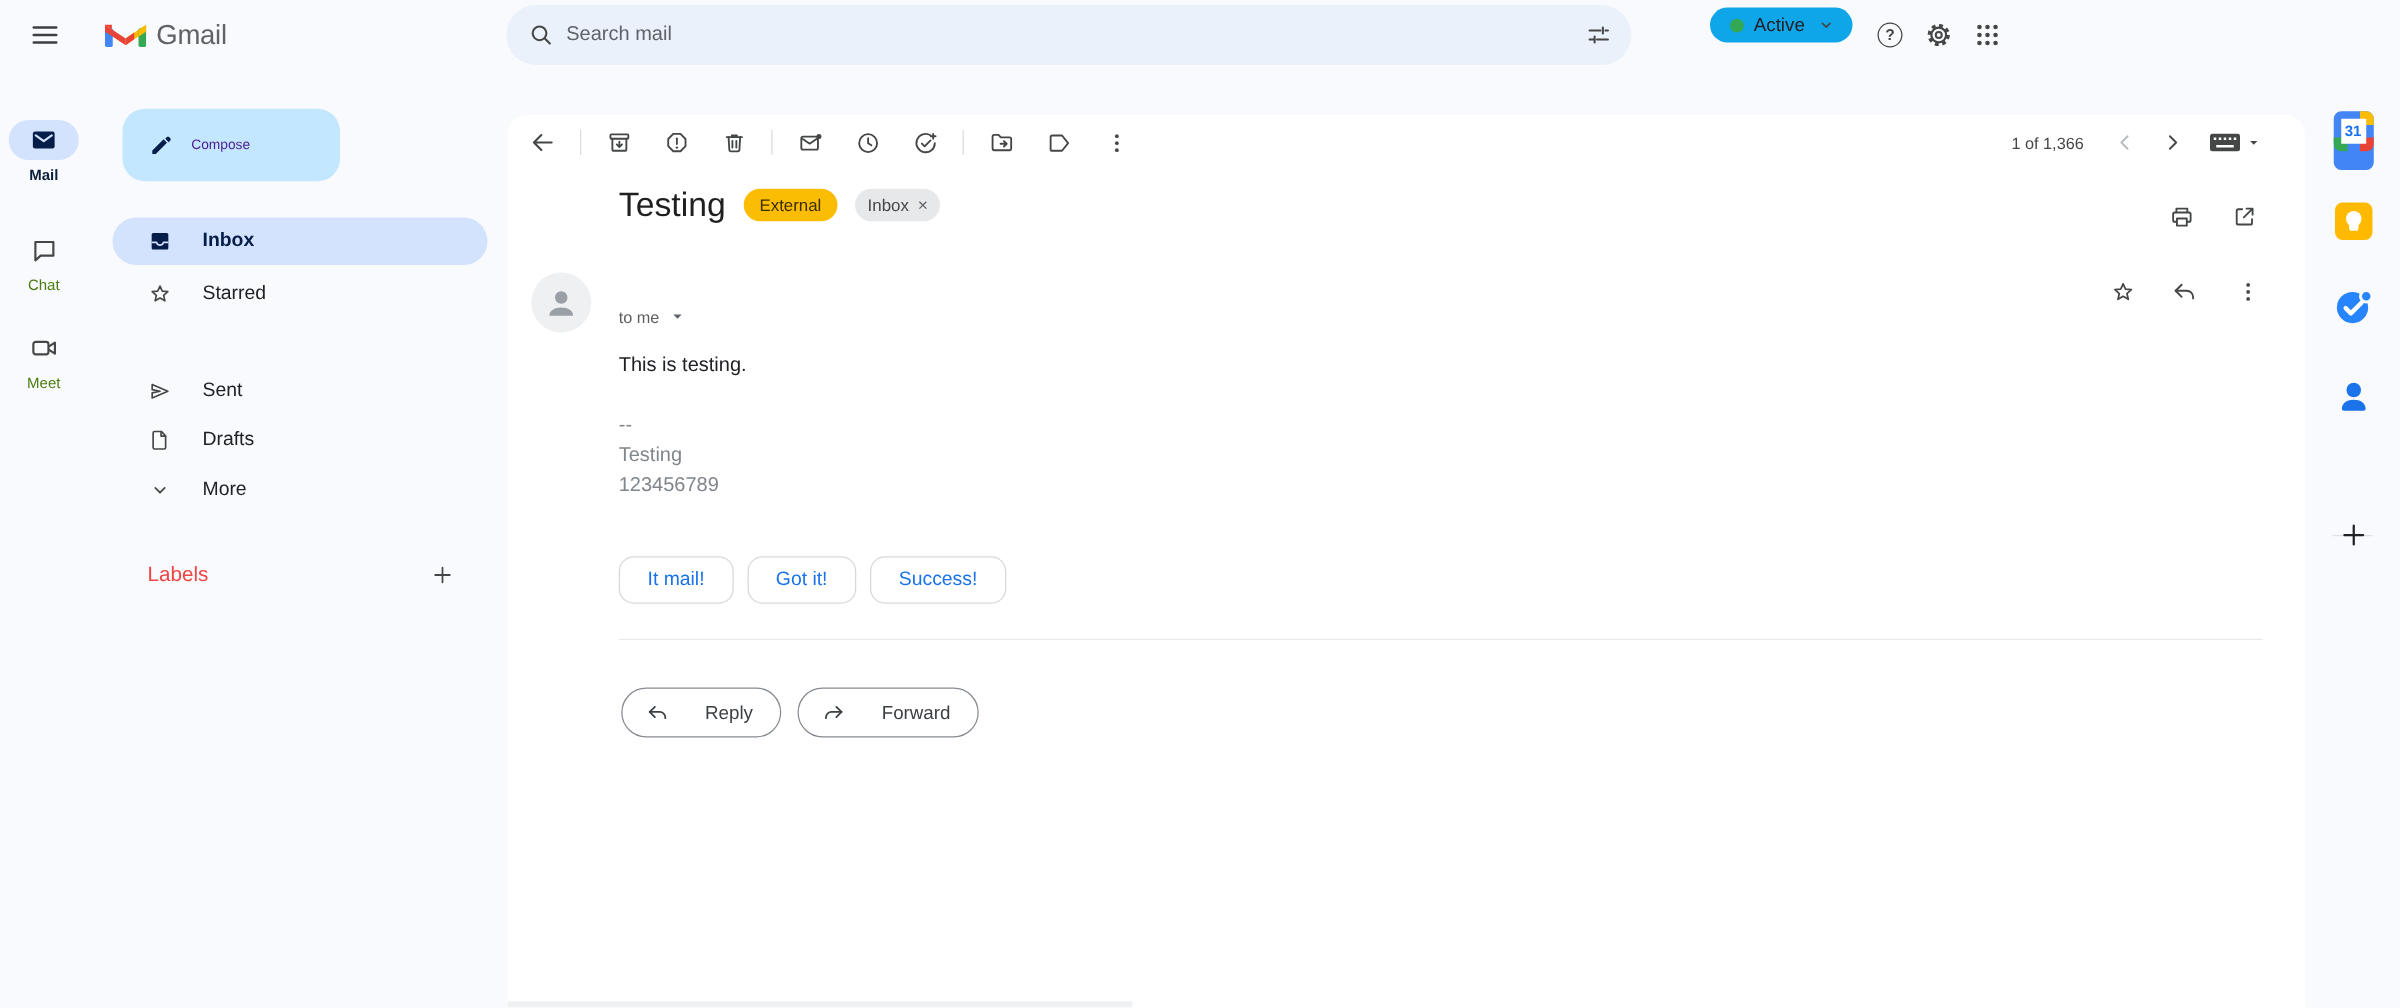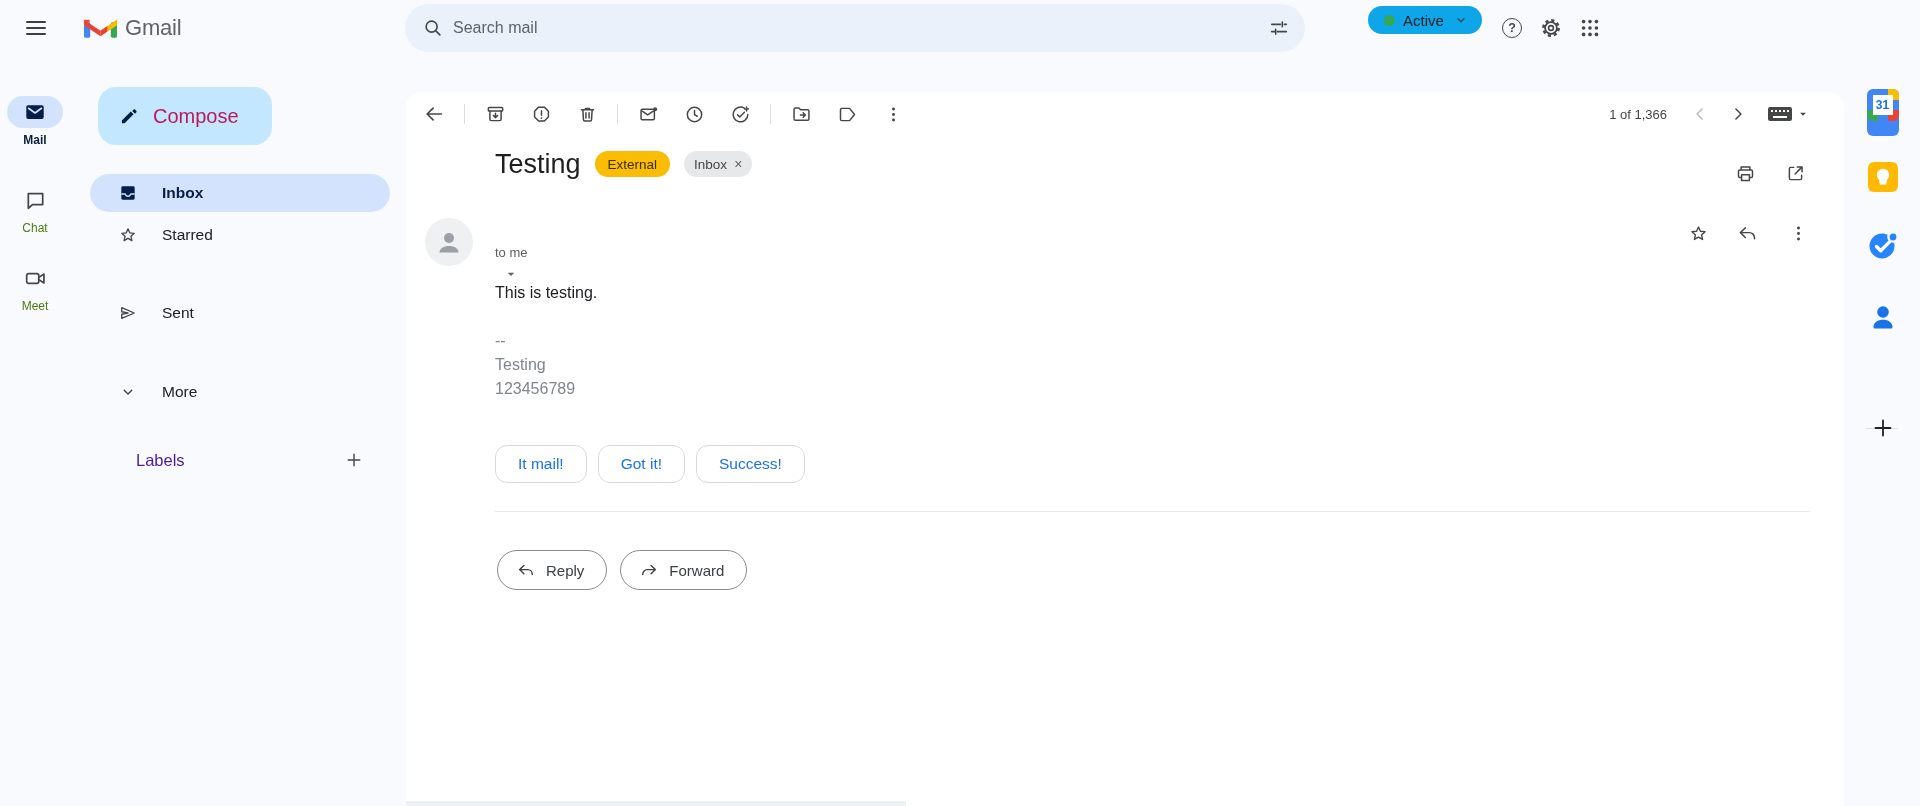--- a/index.html
+++ b/index.html
@@ -32,27 +32,27 @@
   
   #rail { position:absolute; left:0; top:56px; width:70px; bottom:0; }
   .rail-item { position:absolute; left:0; width:70px; text-align:center; cursor:pointer; }
   .rail-pill { width:56px; height:32px; border-radius:16px; margin:0 auto; display:flex; align-items:center; justify-content:center; }
   .rail-label { font-size:12px; margin-top:5px; color:#4d7c0f; }
   .rail-label.active { color:#0b1f3a; font-weight:bold; }
 
   
   #sidebar { position:absolute; left:70px; top:56px; width:336px; bottom:0; }
   #compose-btn { position:absolute; left:28px; top:31px; width:174px; height:58px; background:#c2e7ff; border:none; border-radius:18px; display:flex; align-items:center; padding-left:20px; gap:13px; cursor:pointer; }
-  #compose-label { font-size:20px; font-weight:500; color:#be185d; }
+  #compose-label { font-size:11px; font-weight:500; color:#4c1d95; }
   .nav-row { position:absolute; left:20px; width:300px; height:38px; border-radius:19px; display:flex; align-items:center; padding-left:28px; gap:24px; cursor:pointer; }
   .nav-row.selected { background:#d3e3fd; }
   .nav-label { font-size:15.5px; color:#202124; }
   .nav-label.selected { font-weight:bold; color:#041e49; }
   #labels-head { position:absolute; left:48px; top:388px; width:280px; height:32px; display:flex; align-items:center; }
-  #labels-title { font-size:16.5px; font-weight:500; color:#4c1d95;margin-left:18px; }
+  #labels-title { font-size:16.5px; font-weight:500; color:#ef4444; }
   #labels-add { position:absolute; right:28px; width:32px; height:32px; }
 
   
   #card { position:absolute; left:406px; top:92px; width:1438px; height:714px; background:#ffffff; border-radius:16px 16px 0 0; }
 
   #toolbar { position:absolute; left:0; top:0; width:100%; height:42px; display:flex; align-items:center; padding:2px 34px 0 10px; }
   .tb-btn { width:36px; height:36px; }
   .tb-gap { width:10px; }
   .tb-div { width:1px; height:20px; background:#dadce0; margin:0 12px; }
   #tb-right { margin-left:auto; display:flex; align-items:center; }
@@ -61,36 +61,36 @@
   #input-sel { display:flex; align-items:center; gap:3px; margin-left:10px; cursor:pointer; }
 
   #subject-row { position:absolute; left:89px; top:52px; height:40px; display:flex; align-items:center; gap:14px; }
   #subject { font-size:27px; color:#1f1f1f; }
   #ext-badge { height:26px; border-radius:13px; background:#fbbc04; color:#3b2e00; font-size:13.5px; font-weight:500; display:flex; align-items:center; padding:0 13px; }
   #inbox-chip { height:26px; border-radius:13px; background:#e6e8ea; color:#444746; font-size:13.5px; display:flex; align-items:center; padding:0 10px; gap:7px; cursor:default; }
   #print-btn { left:1319px; top:61px; width:40px; height:40px; }
   #openin-btn { left:1369px; top:61px; width:40px; height:40px; }
 
   #avatar { left:19px; top:126px; width:48px; height:48px; border-radius:50%; background:#eef0f2; display:flex; align-items:center; justify-content:center; }
-  #to-me { left:89px; top:153px; display:flex; align-items:center; gap:6px; cursor:pointer;flex-direction:column; }
+  #to-me { left:89px; top:153px; display:flex; align-items:center; gap:6px; cursor:pointer; }
   #to-me-label { font-size:13px; color:#5e5e5e; }
   #star-btn { left:1272px; top:121px; width:40px; height:40px; }
   #reply-icon-btn { left:1321px; top:121px; width:40px; height:40px; }
   #msg-more-btn { left:1372px; top:121px; width:40px; height:40px; }
 
   #body-text { left:89px; top:192px; font-size:16px; color:#202124; }
   #signature { left:89px; top:237px; font-size:16px; color:#80868b; line-height:24px; }
 
   #smart-row { left:89px; top:353px; display:flex; gap:11px; }
   .smart-btn { height:38px; border:1px solid #d6d9dc; border-radius:12px; background:#fff; color:#1a73e8; font-size:15.5px; font-weight:500; font-family:"Liberation Sans",sans-serif; padding:0 22px; cursor:pointer; }
 
   #body-divider { left:89px; top:419px; width:1315px; height:1px; background:#e8eaed; }
 
   #respond-row { left:91px; top:458px; display:flex; gap:13px; }
-  .respond-btn { height:40px; border:1px solid #868b90; border-radius:20px; background:#fff; color:#3c4043; font-size:15px; font-weight:500; font-family:"Liberation Sans",sans-serif; display:flex; align-items:center; gap:10px; padding:0 22px 0 18px; cursor:pointer; }
+  .respond-btn { height:40px; border:1px solid #868b90; border-radius:20px; background:#fff; color:#3c4043; font-size:15px; font-weight:500; font-family:"Liberation Sans",sans-serif; display:flex; align-items:center; gap:28px; padding:0 22px 0 18px; cursor:pointer; }
 
   #bottom-strip { left:0px; bottom:0px; width:500px; height:5px; background:#eef1f4; }
 
   
   #sidepanel { position:absolute; right:0; top:56px; width:75px; bottom:0; }
   .sp-btn { position:absolute; left:50%; transform:translateX(-50%); width:44px; height:44px; }
   #sp-divider { position:absolute; left:21px; top:372px; width:32px; height:1px; background:#dde1e6; }
 </style>
 </head>
 <body>
@@ -220,20 +220,29 @@
     <svg width="20" height="20" viewBox="0 0 24 24">
         <path d="M12 4.6l2.2 4.9 5.3.5-4 3.6 1.2 5.2L12 16.1l-4.7 2.7 1.2-5.2-4-3.6 5.3-.5z" fill="none" stroke="#444746" stroke-width="1.6" stroke-linejoin="round"></path>
       </svg>
     <span class="nav-label">Starred</span>
   </div>
   <div class="nav-row" style="top:238px;">
     <svg width="20" height="20" viewBox="0 0 24 24">
         <path d="M4.5 18.4L19.5 12 4.5 5.6v4.9l7.5 1.5-7.5 1.5z" fill="none" stroke="#444746" stroke-width="1.6" stroke-linejoin="round"></path>
       </svg>
     <span class="nav-label">Sent</span>
+  </div>
+  <div class="nav-row" style="top:277px;">
+    <svg width="20" height="20" viewBox="0 0 24 24">
+        <g fill="none" stroke="#444746" stroke-width="1.6" stroke-linejoin="round">
+          <path d="M6.8 3.8h6.4l4.2 4.2v11.2c0 .8-.6 1.4-1.4 1.4H6.8c-.8 0-1.4-.6-1.4-1.4V5.2c0-.8.6-1.4 1.4-1.4z"></path>
+          <path d="M13 3.8V8.2h4.4"></path>
+        </g>
+      </svg>
+    <span class="nav-label">Drafts</span>
   </div>
   <div class="nav-row" style="top:317px;">
     <svg width="20" height="20" viewBox="0 0 24 24">
         <path d="M7.5 10l4.5 4.5L16.5 10" fill="none" stroke="#444746" stroke-width="1.7" stroke-linecap="round" stroke-linejoin="round"></path>
       </svg>
     <span class="nav-label">More</span>
   </div>
 
   <div id="labels-head">
     <span id="labels-title">Labels</span>

